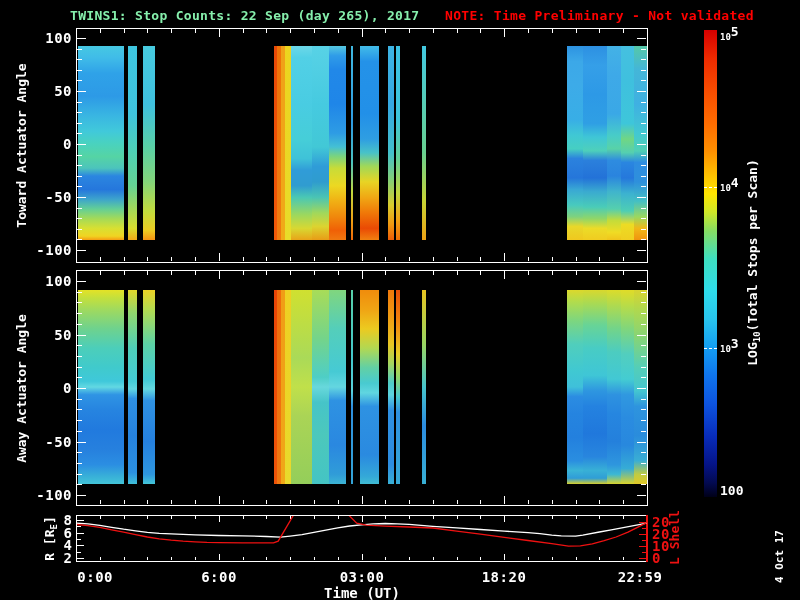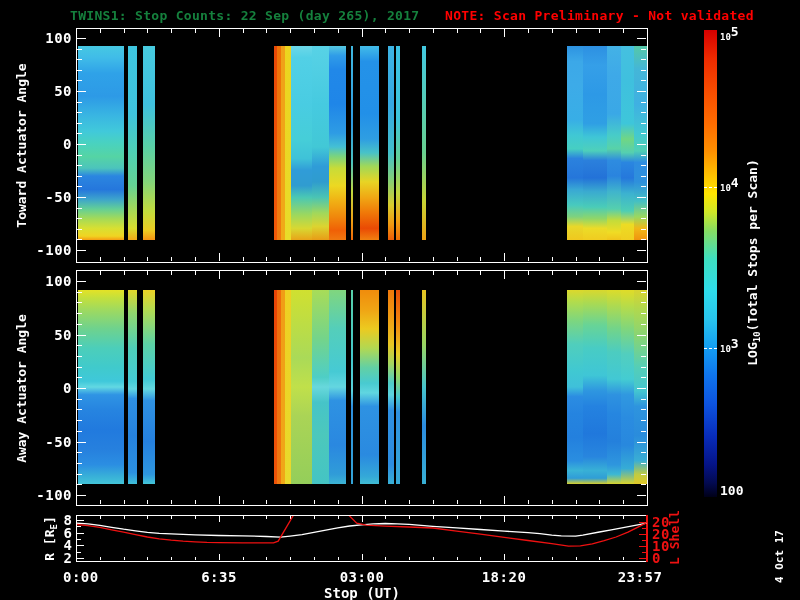--- a/index.html
+++ b/index.html
@@ -11,35 +11,35 @@
   .vlabel{position:absolute;white-space:nowrap;text-align:center;font-size:13px;
           transform:rotate(-90deg);transform-origin:center;}
   .sub{font-size:9px;}
   .timetitle{position:absolute;top:585px;width:120px;text-align:center;font-size:14px;}
 </style>
 </head>
 <body>
 
 <div id="page">
 
-  <div class="ttl" style="left:70px;color:#15803d;">TWINS1: Stop Counts: 22 Sep (day 265), 2017</div>
-  <div class="ttl" style="left: 445px; color: rgb(255, 0, 0);">NOTE: Scan Preliminary - Not validated</div>
+  <div class="ttl" style="left:70px;color:#86efac;">TWINS1: Stop Counts: 22 Sep (day 265), 2017</div>
+  <div class="ttl" style="left: 445px; color: rgb(255, 0, 0);">NOTE: Time Preliminary - Not validated</div>
 
   <div class="box" style="left:76px;top:28px;width:572px;height:235px;"></div>
   <div class="box" style="left:76px;top:270px;width:572px;height:236px;"></div>
   <div class="box" style="left:76px;top:515px;width:572px;height:47px;"></div>
 
   <div class="vlabel" style="left:-79px;top:138px;width:200px;">Toward Actuator Angle</div>
   <div class="vlabel" style="left:-79px;top:381px;width:200px;">Away Actuator Angle</div>
   <div class="vlabel" style="left:-10px;top:530px;width:120px;"><span>R [R</span><span class="sub" style="vertical-align:-3px;">E</span><span>]</span></div>
   <div class="vlabel" id="lshell-title" style="left: 614px; top: 530px; width: 120px; color: rgb(238, 17, 17);">L Shell</div>
   <div class="vlabel" style="left:603px;top:254px;width:300px;"><span>LOG</span><span class="sub" style="vertical-align:-3px;">10</span><span>(Total Stops per Scan)</span></div>
   <div class="vlabel" style="left:699px;top:550px;width:160px;font-size:11px;">4 Oct 17</div>
 
-  <div class="timetitle" style="left:302px;">Stop (UT)</div>
+  <div class="timetitle" style="left:302px;">Time (UT)</div>
 
   <div class="abs" id="colorbar" style="left: 704px; top: 30px; width: 13px; height: 467px; background: linear-gradient(rgb(216, 0, 0) 0%, rgb(238, 42, 0) 6%, rgb(248, 76, 0) 13%, rgb(255, 108, 0) 20%, rgb(255, 144, 0) 26%, rgb(255, 192, 0) 31%, rgb(255, 228, 0) 35%, rgb(207, 232, 40) 39%, rgb(134, 220, 98) 43%, rgb(62, 223, 192) 49%, rgb(46, 220, 236) 56%, rgb(40, 196, 238) 62%, rgb(20, 158, 242) 68%, rgb(15, 116, 236) 74%, rgb(13, 84, 224) 80%, rgb(8, 44, 186) 87%, rgb(5, 20, 136) 93%, rgb(3, 10, 80) 97%, rgb(0, 0, 24) 100%);"></div>
 <div style="position: absolute; left: 77px; top: 46px; width: 570px; height: 194px; overflow: hidden; background: rgb(0, 0, 0);">
       <div style="position: absolute; left: 0.903333px; top: 0px; width: 45.68px; height: 100%; background: linear-gradient(rgb(70, 200, 226) 0%, rgb(64, 188, 232) 6%, rgb(47, 162, 232) 14%, rgb(45, 154, 230) 26%, rgb(57, 182, 226) 36%, rgb(65, 201, 218) 44%, rgb(73, 210, 192) 50%, rgb(85, 212, 164) 57%, rgb(76, 196, 188) 63%, rgb(43, 134, 224) 67%, rgb(37, 119, 220) 74%, rgb(61, 164, 204) 79%, rgb(99, 207, 150) 84%, rgb(164, 218, 88) 89%, rgb(216, 224, 50) 94%, rgb(240, 212, 34) 98%, rgb(245, 156, 18) 100%);"></div>
       <div style="position: absolute; left: 51.1037px; top: 0px; width: 8.80292px; height: 100%; background: linear-gradient(rgb(62, 198, 224) 0%, rgb(63, 195, 220) 35%, rgb(79, 208, 180) 55%, rgb(101, 210, 147) 72%, rgb(168, 218, 85) 85%, rgb(216, 220, 46) 94%, rgb(242, 168, 22) 100%);"></div>
       <div style="position: absolute; left: 66.0925px; top: 0px; width: 11.8958px; height: 100%; background: linear-gradient(rgb(71, 203, 224) 0%, rgb(63, 192, 222) 30%, rgb(90, 208, 166) 52%, rgb(132, 212, 122) 70%, rgb(194, 220, 62) 85%, rgb(236, 204, 34) 95%, rgb(245, 147, 19) 100%);"></div>
       <div style="position: absolute; left: 197.185px; top: 0px; width: 2.855px; height: 100%; background: linear-gradient(rgb(232, 72, 6) 0%, rgb(240, 88, 8) 100%);"></div>
       <div style="position: absolute; left: 200.278px; top: 0px; width: 3.80667px; height: 100%; background: linear-gradient(rgb(240, 114, 8) 0%, rgb(240, 124, 16) 100%);"></div>
       <div style="position: absolute; left: 204.322px; top: 0px; width: 4.04458px; height: 100%; background: linear-gradient(rgb(240, 160, 24) 0%, rgb(240, 170, 24) 100%);"></div>
       <div style="position: absolute; left: 208.367px; top: 0px; width: 5.94792px; height: 100%; background: linear-gradient(rgb(236, 212, 30) 0%, rgb(232, 220, 42) 100%);"></div>
@@ -339,25 +339,25 @@
     <div style="position: absolute; left: 642px; top: 552px; width: 4px; height: 1px; background: rgb(238, 17, 17);"></div>
     <div style="position: absolute; left: 639px; top: 546px; width: 7px; height: 1px; background: rgb(238, 17, 17);"></div>
     <div style="position: absolute; left: 642px; top: 540px; width: 4px; height: 1px; background: rgb(238, 17, 17);"></div>
     <div style="position: absolute; left: 639px; top: 534px; width: 7px; height: 1px; background: rgb(238, 17, 17);"></div>
     <div style="position: absolute; left: 642px; top: 528px; width: 4px; height: 1px; background: rgb(238, 17, 17);"></div>
     <div style="position: absolute; left: 639px; top: 522px; width: 7px; height: 1px; background: rgb(238, 17, 17);"></div>
     <div style="position: absolute; left: 652px; top: 514px; width: 30px; font-size: 14px; color: rgb(238, 17, 17); letter-spacing: 0.5px;">20</div>
     <div style="position: absolute; left: 652px; top: 526px; width: 30px; font-size: 14px; color: rgb(238, 17, 17); letter-spacing: 0.5px;">20</div>
     <div style="position: absolute; left: 652px; top: 538px; width: 30px; font-size: 14px; color: rgb(238, 17, 17); letter-spacing: 0.5px;">10</div>
     <div style="position: absolute; left: 652px; top: 550px; width: 30px; font-size: 14px; color: rgb(238, 17, 17); letter-spacing: 0.5px;">0</div>
-    <div style="position: absolute; left: 63px; top: 569px; width: 50px; text-align: left; font-size: 14px; letter-spacing: 0.5px;">0:00</div>
-    <div style="position: absolute; left: 194px; top: 569px; width: 50px; text-align: center; font-size: 14px; letter-spacing: 0.5px;">6:35</div>
+    <div style="position: absolute; left: 63px; top: 569px; width: 50px; text-align: right; font-size: 14px; letter-spacing: 0.5px;">0:00</div>
+    <div style="position: absolute; left: 194px; top: 569px; width: 50px; text-align: center; font-size: 14px; letter-spacing: 0.5px;">6:00</div>
     <div style="position: absolute; left: 337px; top: 569px; width: 50px; text-align: center; font-size: 14px; letter-spacing: 0.5px;">03:00</div>
     <div style="position: absolute; left: 479px; top: 569px; width: 50px; text-align: center; font-size: 14px; letter-spacing: 0.5px;">18:20</div>
-    <div style="position: absolute; left: 615px; top: 569px; width: 50px; text-align: center; font-size: 14px; letter-spacing: 0.5px;">23:57</div>
+    <div style="position: absolute; left: 615px; top: 569px; width: 50px; text-align: center; font-size: 14px; letter-spacing: 0.5px;">22:59</div>
     <svg width="570" height="45" style="position: absolute; left: 77px; top: 516px; overflow: hidden;">
       <polyline points="-1.0,7.2 10.9,7.8 22.8,9.4 34.7,11.3 46.6,13.2 58.5,14.8 70.4,16.4 82.3,17.3 94.2,17.9 118.0,18.9 141.8,19.5 165.5,19.8 189.3,20.5 203.6,21.1 213.1,20.1 225.0,18.6 236.9,16.4 248.8,14.1 260.7,11.9 272.6,10.0 284.5,8.8 296.4,7.8 308.3,7.5 320.2,7.8 332.1,8.4 355.9,10.3 379.7,11.9 403.5,13.5 427.3,15.1 451.0,16.7 462.9,17.6 474.8,19.2 484.3,19.8 498.6,20.1 505.8,19.2 522.4,16.0 534.3,13.8 546.2,11.6 558.1,9.4 570.0,7.2" fill="none" stroke="#ffffff" stroke-width="1.3"></polyline>
       <polyline points="-1.0,8.4 10.9,9.6 22.8,11.4 34.7,13.8 46.6,16.2 58.5,18.6 70.4,21.0 82.3,22.8 94.2,24.2 106.1,25.2 118.0,25.9 129.9,26.4 141.8,26.6 165.5,26.8 189.3,26.8 196.5,26.8 201.2,25.2 216.7,-1.2" fill="none" stroke="#ee1111" stroke-width="1.3"></polyline>
       <polyline points="271.4,-1.2 279.7,7.2 289.3,9.2 308.3,10.1 332.1,11.0 355.9,12.0 379.7,15.1 403.5,18.2 427.3,21.4 451.0,24.5 474.8,27.6 491.5,30.1 503.4,29.8 515.3,27.8 527.2,24.6 539.1,21.0 551.0,16.2 560.5,11.4 570.0,6.6" fill="none" stroke="#ee1111" stroke-width="1.3"></polyline>
     </svg>
     <div style="position: absolute; left: 704px; top: 187px; width: 13px; height: 0px; border-top: 1px dashed rgb(255, 255, 255);"></div>
     <div style="position: absolute; left: 704px; top: 348px; width: 13px; height: 0px; border-top: 1px dashed rgb(255, 255, 255);"></div>
     <div style="position: absolute; left: 720px; top: 28px; width: 40px; font-size: 13px;"><span style="font-size: 9px;">10</span><span style="font-size: 13px; position: relative; top: -4px;">5</span></div>
     <div style="position: absolute; left: 720px; top: 179px; width: 40px; font-size: 13px;"><span style="font-size: 9px;">10</span><span style="font-size: 13px; position: relative; top: -4px;">4</span></div>
     <div style="position: absolute; left: 720px; top: 340px; width: 40px; font-size: 13px;"><span style="font-size: 9px;">10</span><span style="font-size: 13px; position: relative; top: -4px;">3</span></div>

